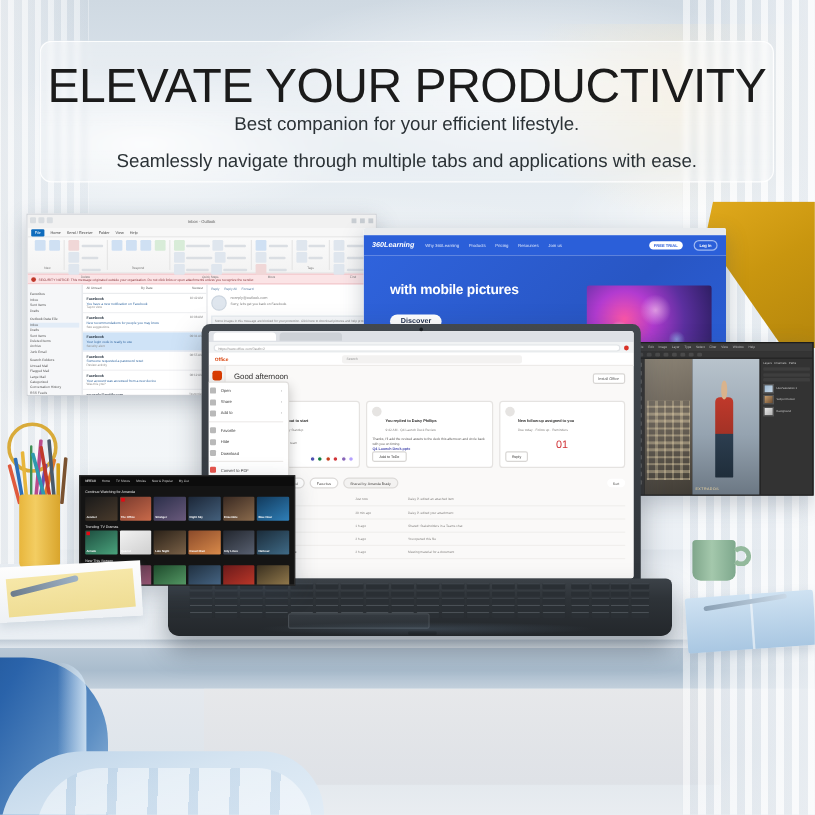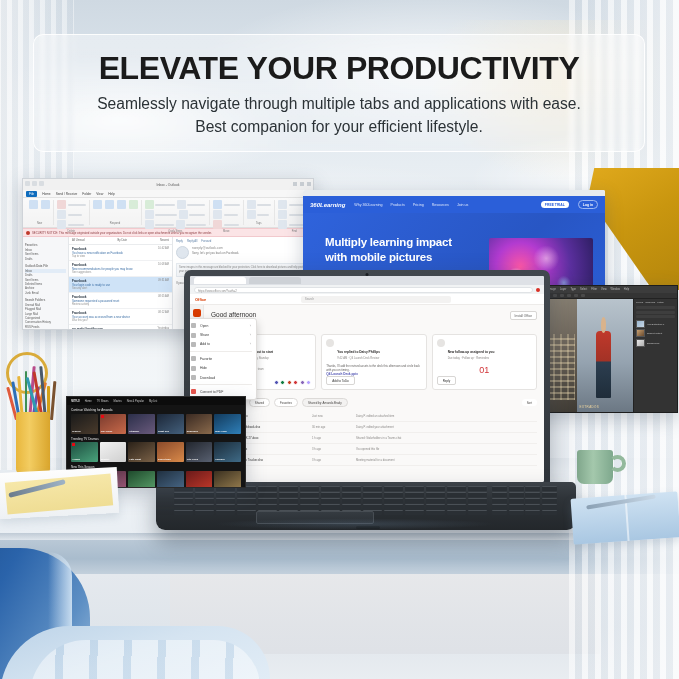--- a/index.html
+++ b/index.html
@@ -53,21 +53,21 @@
   .headline-card {
     position: absolute; left: 33px; top: 34px; width: 612px; height: 118px;
     border: 1px solid rgba(255,255,255,.9);
     border-radius: 10px;
     background: linear-gradient(180deg, rgba(255,255,255,.42), rgba(255,255,255,.2));
     backdrop-filter: blur(2px);
     text-align: center;
     padding-top: 17px;
   }
   .h1 {
-    font-size: 32px; font-weight: 700; letter-spacing: -0.4px;
+    font-size: 40px; font-weight: 400; letter-spacing: -0.4px;
     color: #1b1b1b; line-height: 1.0; white-space: nowrap;
   }
   .sub {
     font-size: 15.6px; color: #2b3236; line-height: 1.38; margin-top: 9px;
     font-weight: 400;
   }
 
   
   .wall-lower {
     position: absolute; left: 0; top: 400px; width: 679px; height: 130px;
@@ -224,21 +224,21 @@
   }
   .lrn-card2 b{ font-size:5px; color:#fff; line-height:1.3; display:block; }
   .lrn-card2 em{ font-size:3.2px; color:#e6c9e8; font-style:normal; display:block; margin-top:3px;}
   .lrn-person{
     position:absolute; right:4px; bottom:0; width:42px; height:40px;
     background:radial-gradient(circle at 50% 30%, #b58463 0%, #8e5f44 55%, #4b2f22 100%);
     border-radius:50% 50% 4px 4px;
   }
 
   
-  .laptop { position:absolute; left:156px; top:270px; width:420px; height:332px; }
+  .laptop { position:absolute; left:140px; top:270px; width:420px; height:332px; }
   .lid {
     position:absolute; left:28px; top:0; width:366px; height:222px;
     background:linear-gradient(180deg,#42484e,#2f343a);
     border-radius:7px 7px 2px 2px; padding:6px 6px 10px;
     box-shadow:0 10px 24px rgba(40,50,62,.35);
   }
   .lid::after{
     content:""; position:absolute; left:50%; top:2.5px; transform:translateX(-50%);
     width:3px; height:3px; border-radius:50%; background:#1a1e22;
   }
@@ -434,22 +434,22 @@
   <div class="desk-front-shadow"></div>
   <div class="desk-edge"></div>
   <div class="floor"></div>
   <div class="wall-panel"></div>
   <div class="curtain-left"></div>
   <div class="curtain-right"></div>
 </div>
 
 <div class="headline-card">
   <div class="h1">ELEVATE YOUR PRODUCTIVITY</div>
+  <div class="sub" style="margin-top:1px">Best companion for your efficient lifestyle.</div>
   <div class="sub">Seamlessly navigate through multiple tabs and applications with ease.</div>
-  <div class="sub" style="margin-top:1px">Best companion for your efficient lifestyle.</div>
 </div>
 
 <div class="lamp"></div>
 
 <div class="win outlook">
   <div class="ol-title">
     <span class="ol-qat">
         <i></i>
         <i></i>
         <i></i>
@@ -654,21 +654,20 @@
       <span>Why 360Learning</span>
       <span>Products</span>
       <span>Pricing</span>
       <span>Resources</span>
       <span>Join us</span>
     </span>
     <span class="lrn-cta">FREE TRIAL</span>
     <span class="lrn-cta outline">Log in</span>
   </div>
   <div class="lrn-hero">
-    <div class="lrn-h1">Multiply learning impact</div>
     <div class="lrn-h1">with mobile pictures</div>
     <div class="lrn-btn">Discover</div>
     <div class="lrn-dots">
         <i class="on"></i>
         <i></i>
         <i></i>
       </div>
     <div class="lrn-media"></div>
     <div class="lrn-card2">
       <b>How to supercharge your learning strategy with mobile</b>

